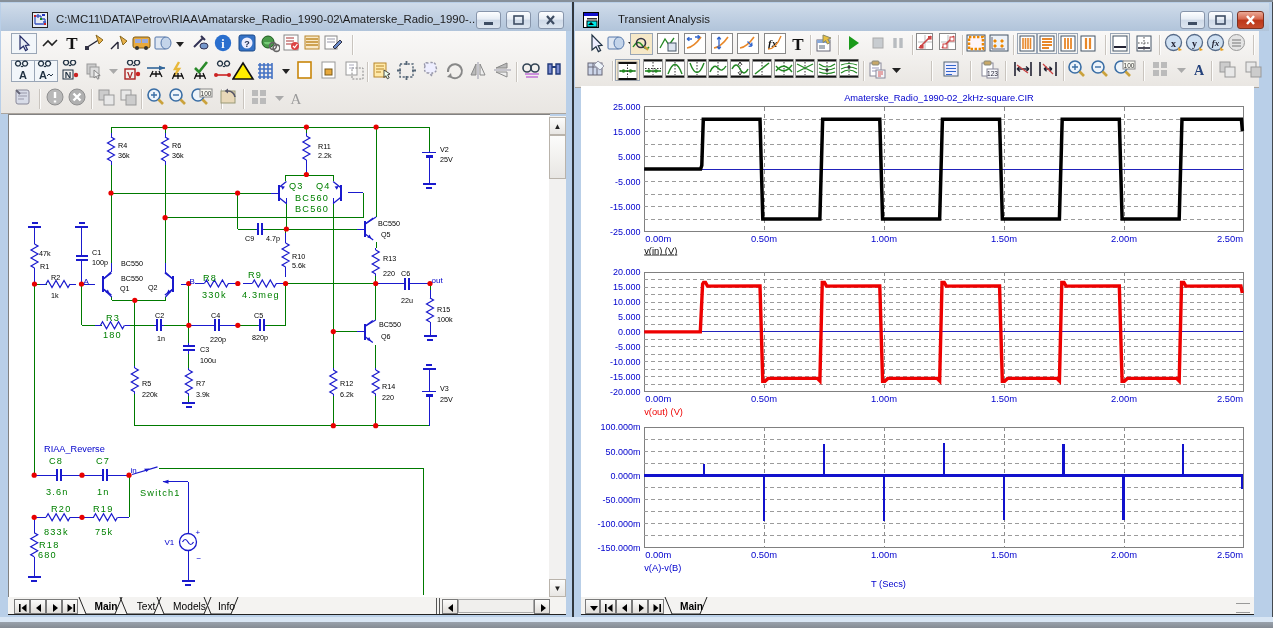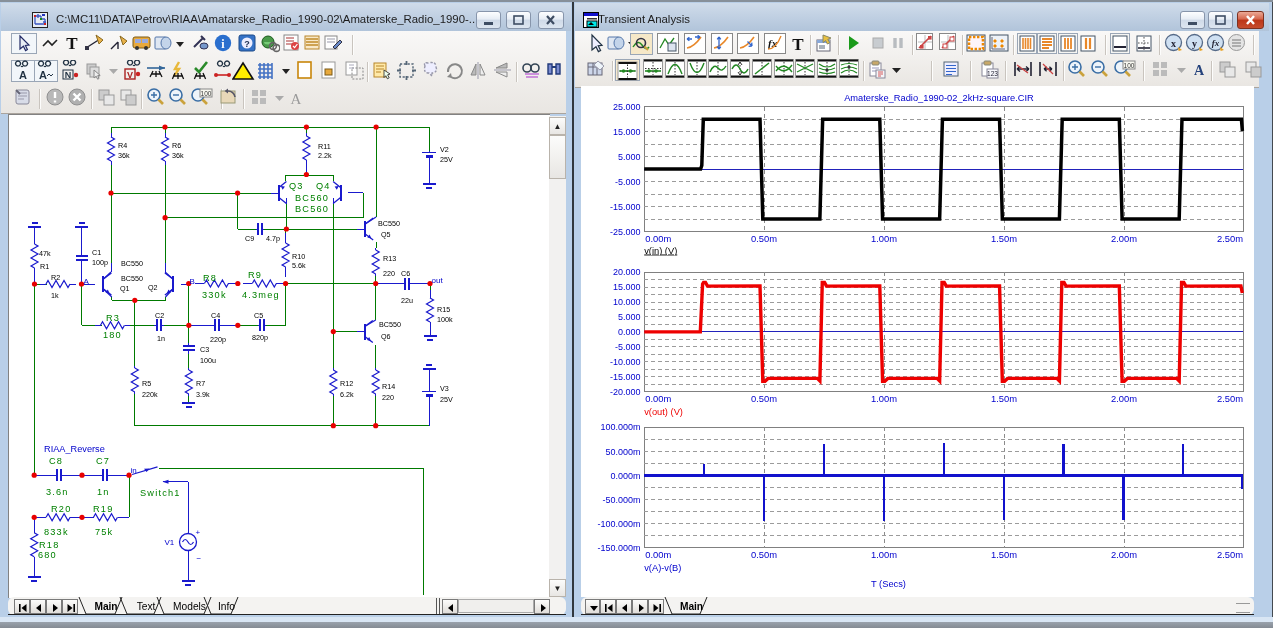--- a/index.html
+++ b/index.html
@@ -11,21 +11,21 @@
 .ttext{position:absolute;top:13px;font-size:11.4px;color:#1c1c1c;white-space:nowrap;}
 .wbtn{position:absolute;top:11px;width:25px;height:18px;border:1px solid #8795ab;border-radius:3px;background:linear-gradient(#fdfeff,#e7edf5 45%,#cfdae8 50%,#dde6f0);box-sizing:border-box;}
 .wbtn svg{position:absolute;left:0;top:0;}
 .closebtn{background:linear-gradient(#eca996,#d4654b 45%,#bc3517 50%,#c64b2c);border-color:#7e311f;}
 .toolzone{position:absolute;left:1px;right:1px;background:linear-gradient(#f9f8f7,#e9e6e2);}
 .trow{position:absolute;left:0;right:0;height:26px;}
 .sep{position:absolute;width:1px;height:20px;background:#c9c4be;border-right:1px solid #fdfdfc;}
 .canvas{position:absolute;background:#fff;}
 .sb{position:absolute;background:#f2f1f0;}
 .sbtn{position:absolute;background:linear-gradient(#fcfcfb,#e8e6e3);border:1px solid #b9b3ab;box-sizing:border-box;text-align:center;color:#222;}
-.tabstrip{position:absolute;background:#f4f3f1;border-radius:6px;}
+.tabstrip{position:absolute;background:#f4f3f1;}
 .statuslight{position:absolute;left:0;width:1273px;top:617px;height:5px;background:#d9e6f4;}
 .statusdark{position:absolute;left:0;width:1273px;top:622px;height:6px;background:linear-gradient(#99a2ac,#848b93);}
 .topstrip{position:absolute;left:0;top:0;width:1273px;height:2px;background:#87909a;z-index:9;}
 </style>
 </head>
 <body>
 <div class="topstrip"></div>
 
 <div class="win" id="lw" style="left:0;width:574px;">
   <div class="frame" style="border-right:2px solid #31373d;box-sizing:border-box;"></div>
@@ -704,21 +704,21 @@
   <div class="tbar" style="right:4px;"></div>
 
   <svg class="abs" style="left:9px;top:12px" width="16" height="16">
     <rect x="0" y="0" width="16" height="16" fill="#000"></rect>
     <rect x="1" y="1" width="14" height="3" fill="#1111cc"></rect>
     <rect x="1" y="4" width="14" height="11" fill="#fff"></rect>
     <rect x="4" y="6" width="10" height="1.5" fill="#333"></rect>
     <rect x="4" y="9" width="10" height="6" fill="#00e8e8" stroke="#000" stroke-width="1"></rect>
     <path d="M5 13 L8 10 L11 13 Z" fill="#000"></path>
   </svg>
-  <div class="ttext" style="left:24px;">Transient Analysis</div>
+  <div class="ttext" style="left:44px;">Transient Analysis</div>
   <div class="wbtn" style="left:606px;">
       <svg width="23" height="16">
         <rect x="7" y="10" width="9" height="3" fill="#3e4d63"></rect>
       </svg>
     </div>
   <div class="wbtn" style="left:634px;">
       <svg width="23" height="16">
         <rect x="7" y="4" width="9" height="8" fill="none" stroke="#3e4d63" stroke-width="1.6"></rect>
       </svg>
     </div>

